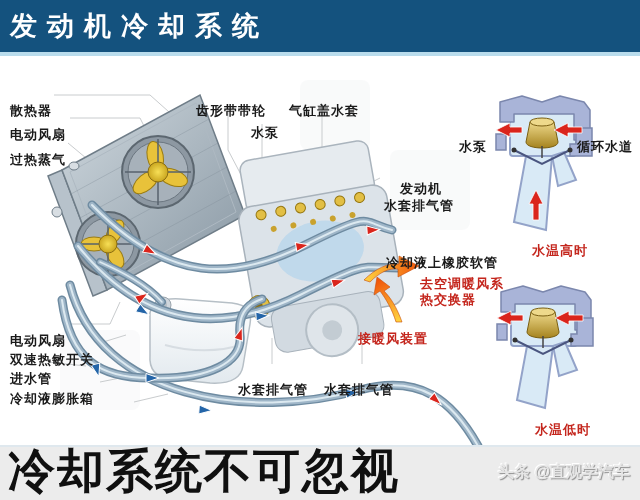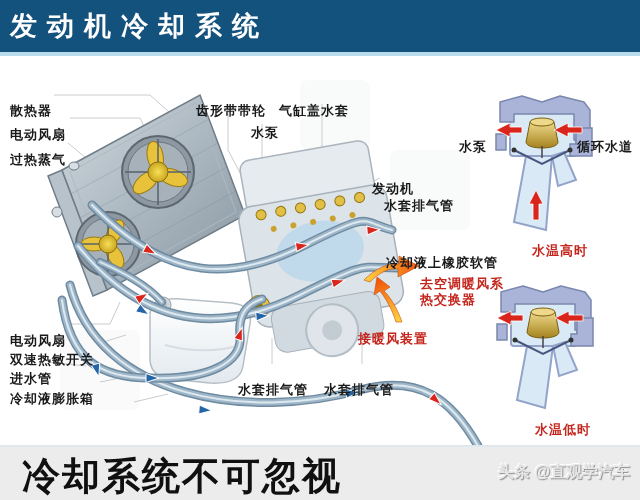--- a/index.html
+++ b/index.html
@@ -7,22 +7,22 @@
          font-family:"Liberation Sans","DejaVu Sans",sans-serif;}
   .art{position:absolute;left:0;top:0;width:640px;height:500px;}
   .banner{position:absolute;top:0;left:0;right:0;height:52px;background:var(--header_bg,#14527e);
           border-bottom:4px solid var(--header_line,#b9dcec);display:flex;align-items:center;}
   .banner h1{margin:0;color:#fff;font-size:27px;font-weight:bold;letter-spacing:10px;padding-left:10px;}
   .lbl{position:absolute;font-size:13px;font-weight:bold;color:var(--label_color,#1a1a1a);
        letter-spacing:1px;line-height:1.1;white-space:nowrap;margin-top:16px;}
   .lbl.red{color:var(--label_red,#c4261d);}
   .footerbar{position:absolute;left:0;right:0;bottom:0;height:53px;background:var(--footer_bg,#ececec);
              border-top:2px solid #dfe8ee;}
-  .caption{position:absolute;left:22px;bottom:5px;font-family:"Liberation Serif","DejaVu Serif",serif;
-           font-weight:bold;font-size:38px;line-height:1;color:var(--caption_color,#101010);letter-spacing:2px;}
+  .caption{position:absolute;left:8px;bottom:5px;font-family:"Liberation Serif","DejaVu Serif",serif;
+           font-weight:bold;font-size:47px;line-height:1;color:var(--caption_color,#101010);letter-spacing:2px;}
   .watermark{position:absolute;right:10px;bottom:17px;font-size:16px;font-weight:bold;
              color:var(--watermark_color,#cdcdcd);text-shadow:1px 1px 1px #8f8f8f,-1px -1px 0 #ffffff;margin-top:48px;}
 </style>
 </head>
 <body>
 
 <div class="stage">
 
   <svg class="art" viewBox="0 0 640 500" xmlns="http://www.w3.org/2000/svg">
     <defs>
@@ -255,23 +255,23 @@
   </svg>
 
   <header class="banner">
     <h1>发动机冷却系统</h1>
   </header>
 
   <div class="lbl" style="left:10px;top:88px">散热器</div>
   <div class="lbl" style="left:10px;top:112px">电动风扇</div>
   <div class="lbl" style="left:10px;top:137px">过热蒸气</div>
   <div class="lbl" style="left:196px;top:88px">齿形带带轮</div>
-  <div class="lbl" style="left:279px;top:88px">气缸盖水套</div>
+  <div class="lbl" style="left:289px;top:88px">气缸盖水套</div>
   <div class="lbl" style="left:251px;top:110px">水泵</div>
-  <div class="lbl" style="left:372px;top:166px">发动机</div>
+  <div class="lbl" style="left:400px;top:166px">发动机</div>
   <div class="lbl" style="left:384px;top:183px">水套排气管</div>
   <div class="lbl" style="left:386px;top:240px">冷却液上橡胶软管</div>
   <div class="lbl red" style="left:420px;top:261px">去空调暖风系</div>
   <div class="lbl red" style="left:420px;top:277px">热交换器</div>
   <div class="lbl red" style="left:358px;top:316px">接暖风装置</div>
   <div class="lbl" style="left:459px;top:124px">水泵</div>
   <div class="lbl" style="left:577px;top:124px">循环水道</div>
   <div class="lbl red" style="left:532px;top:228px">水温高时</div>
   <div class="lbl red" style="left:535px;top:407px">水温低时</div>
   <div class="lbl" style="left:10px;top:318px">电动风扇</div>

